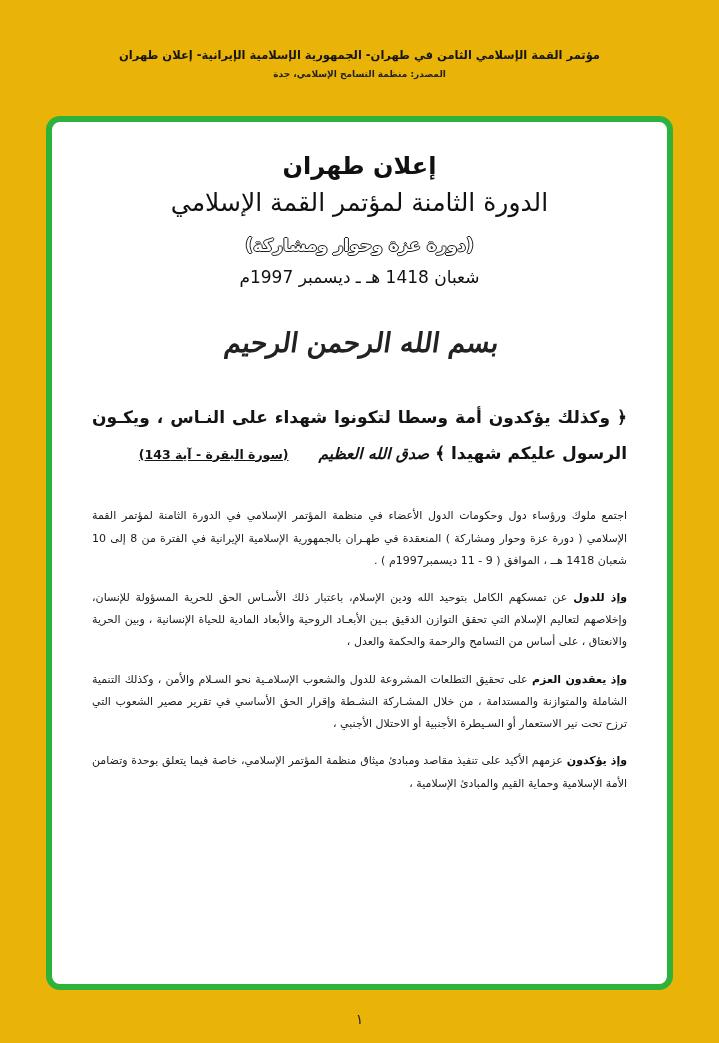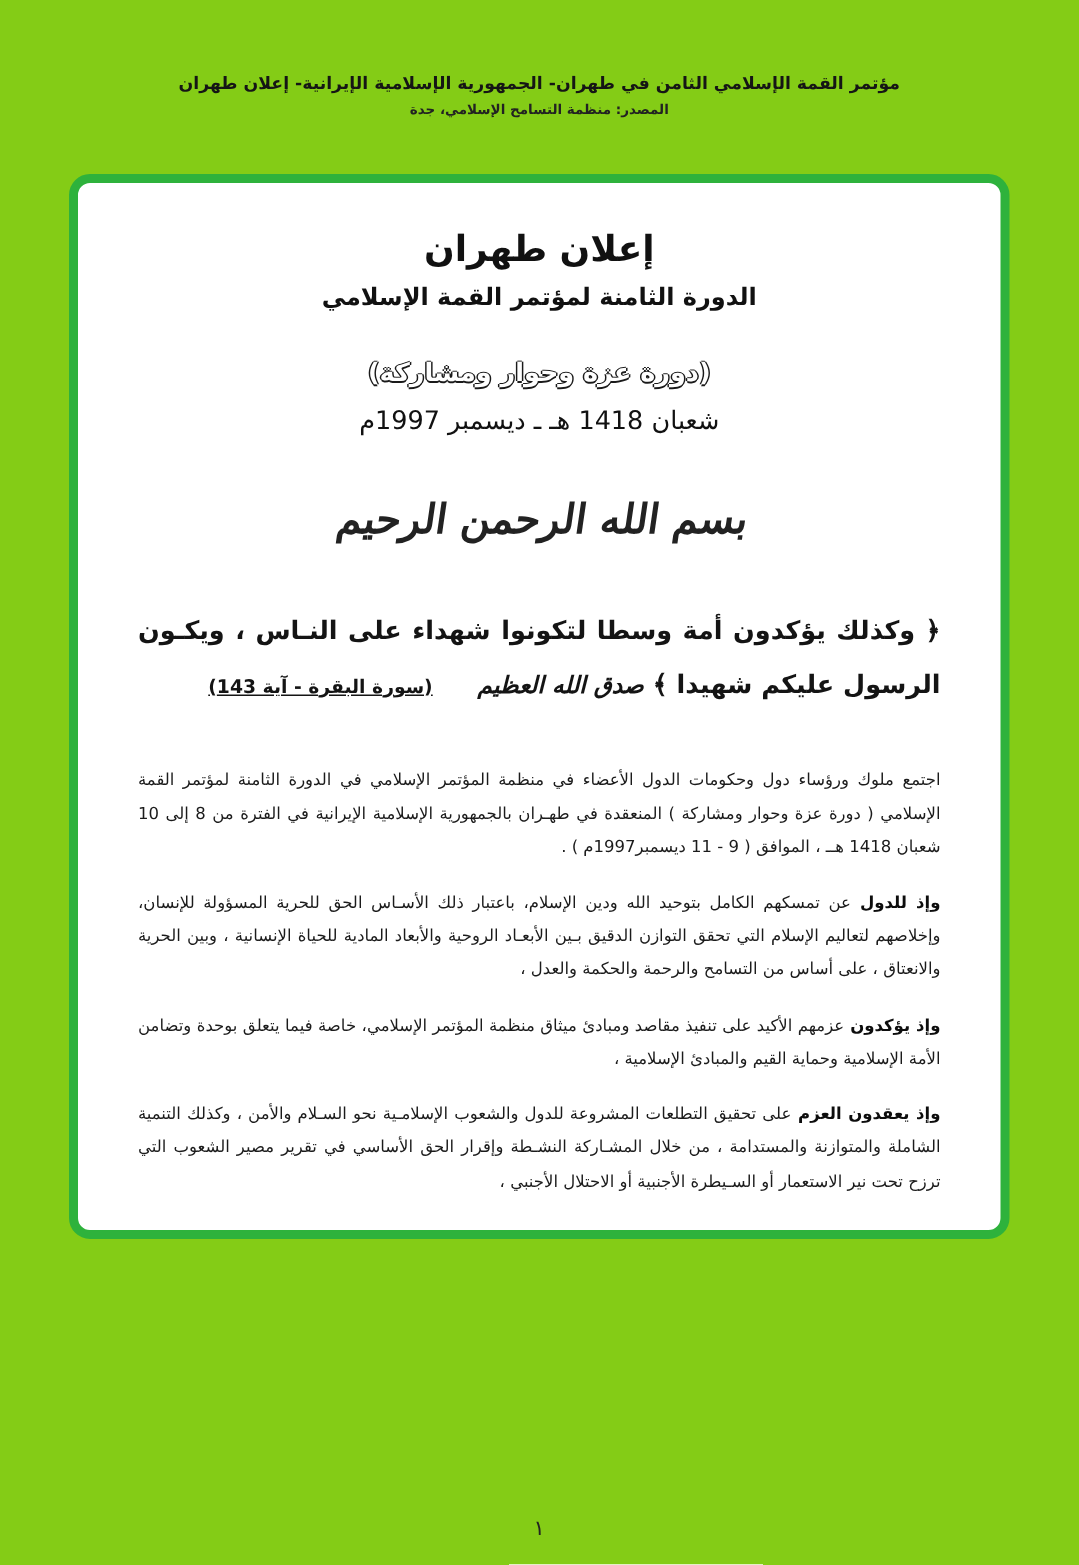--- a/index.html
+++ b/index.html
@@ -6,45 +6,45 @@
   html, body { width:719px; height:1043px; }
   body {
     background:#ffffff;
     font-family:"DejaVu Sans", sans-serif;
     color:#1b1b1b;
     direction:rtl;
   }
   .page {
     position:relative;
     width:719px; height:1043px;
-    background:#84cc16;
+    background:#eab308;
     overflow:hidden;
   }
   
   .doc-header { text-align:center; padding-top:48px; }
   .doc-header .line1 { font-size:11.5px; font-weight:bold; color:#151515; letter-spacing:0.2px; }
   .doc-header .line2 { font-size:9px; font-weight:bold; margin-top:7px; color:#222; }
 
   
   .green-box {
     position:absolute;
     top:116px; left:46px;
-    width:627px; height:710px;
+    width:627px; height:874px;
     border:6px solid #2eb23c;
     border-radius:14px;
     padding:30px 40px 18px 40px;
     background:#fff;
     overflow:hidden;
   }
 
   .title-block { text-align:center; }
   .doc-title    { font-size:24px; font-weight:bold; color:#111; }
-  .doc-subtitle { font-size:16px; font-weight:bold; margin-top:8px; color:#111; }
+  .doc-subtitle { font-size:25px; font-weight:normal; margin-top:8px; color:#111; }
   .doc-motto {
-    margin-top:32px;
+    margin-top:18px;
     font-size:17px;
     font-weight:bold;
     letter-spacing:1.5px;
     color:#ffffff;
     text-shadow:-1px 0 #1a1a1a, 1px 0 #1a1a1a, 0 -1px #1a1a1a, 0 1px #1a1a1a;
   }
   .doc-date { margin-top:12px; font-size:17px; font-weight:normal; color:#111; }
 
   .basmala {
     margin-top:40px;
@@ -114,23 +114,23 @@
       <span class="verse-attrib">صدق الله العظيم</span>
       <span class="verse-ref">(سورة البقرة - آية 143)</span>
     </div>
 
     <div class="body-text">
 
       <p class="para"><span class="p-lead"></span><span class="p-text">اجتمع ملوك ورؤساء دول وحكومات الدول الأعضاء في منظمة المؤتمر الإسلامي في الدورة الثامنة لمؤتمر القمة الإسلامي ( دورة عزة وحوار ومشاركة ) المنعقدة في طهـران بالجمهورية الإسلامية الإيرانية في الفترة من 8 إلى 10 شعبان 1418 هــ ، الموافق ( 9 - 11 ديسمبر1997م ) .</span></p>
 
       <p class="para"><span class="p-lead">وإذ للدول</span><span class="p-text">عن تمسكهم الكامل بتوحيد الله ودين الإسلام، باعتبار ذلك الأسـاس الحق للحرية المسؤولة للإنسان، وإخلاصهم لتعاليم الإسلام التي تحقق التوازن الدقيق بـين الأبعـاد الروحية والأبعاد المادية للحياة الإنسانية ، وبين الحرية والانعتاق ، على أساس من التسامح والرحمة والحكمة والعدل ،</span></p>
 
+      <p class="para"><span class="p-lead">وإذ يعقدون العزم</span><span class="p-text">على تحقيق التطلعات المشروعة للدول والشعوب الإسلامـية نحو السـلام والأمن ، وكذلك التنمية الشاملة والمتوازنة والمستدامة ، من خلال المشـاركة النشـطة وإقرار الحق الأساسي في تقرير مصير الشعوب التي ترزح تحت نير الاستعمار أو السـيطرة الأجنبية أو الاحتلال الأجنبي ،</span></p>
+
       <p class="para"><span class="p-lead">وإذ يؤكدون</span><span class="p-text">عزمهم الأكيد على تنفيذ مقاصد ومبادئ ميثاق منظمة المؤتمر الإسلامي، خاصة فيما يتعلق بوحدة وتضامن الأمة الإسلامية وحماية القيم والمبادئ الإسلامية ،</span></p>
-
-      <p class="para"><span class="p-lead">وإذ يعقدون العزم</span><span class="p-text">على تحقيق التطلعات المشروعة للدول والشعوب الإسلامـية نحو السـلام والأمن ، وكذلك التنمية الشاملة والمتوازنة والمستدامة ، من خلال المشـاركة النشـطة وإقرار الحق الأساسي في تقرير مصير الشعوب التي ترزح تحت نير الاستعمار أو السـيطرة الأجنبية أو الاحتلال الأجنبي ،</span></p>
 
     </div>
 
   </div>
 
   <div class="page-number">١</div>
 
 </div>
 
 </body></html>

